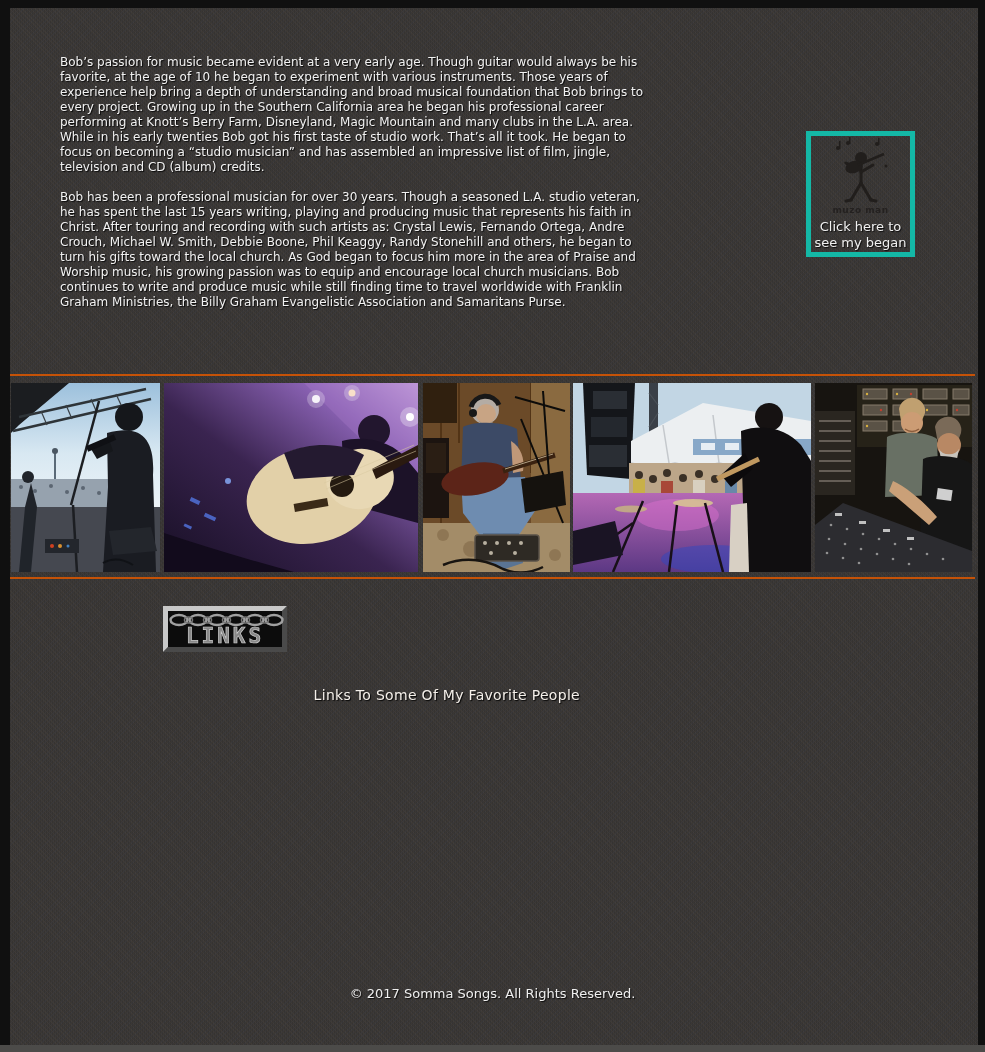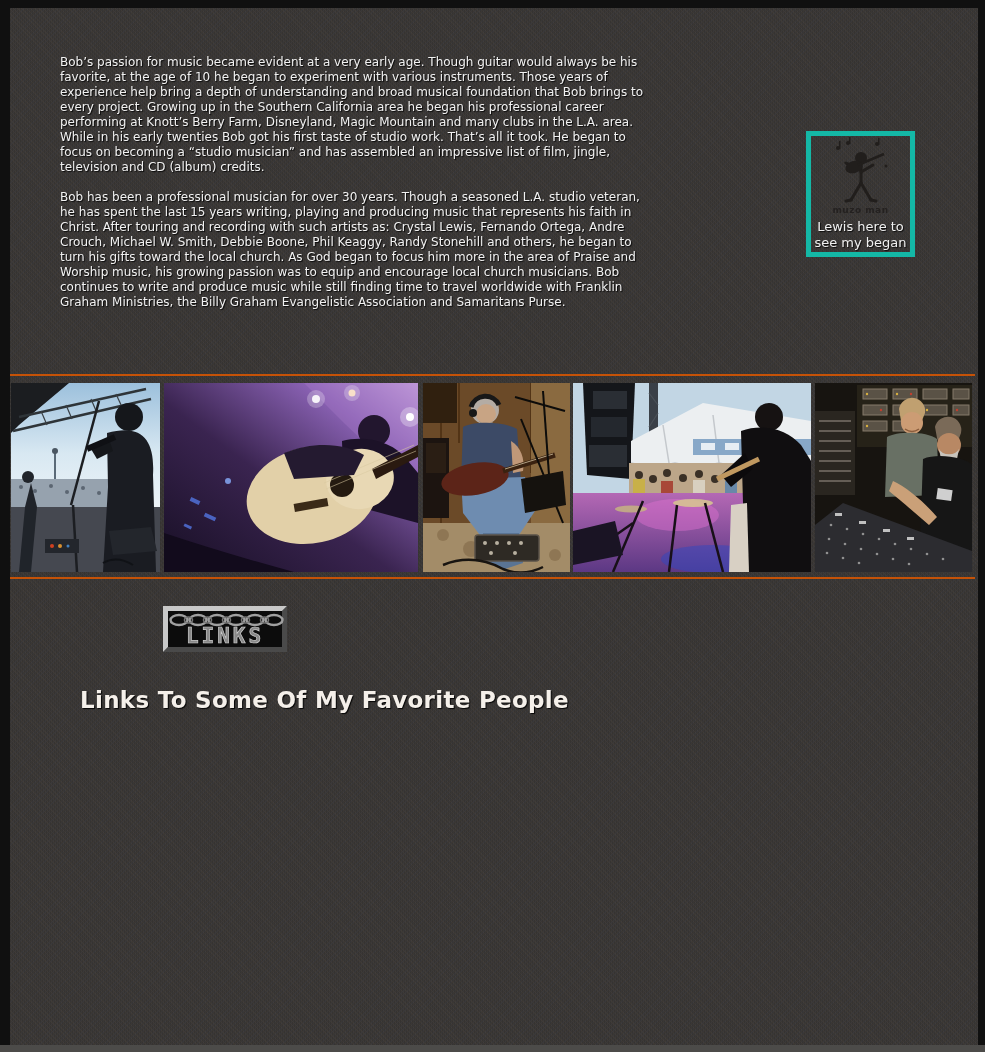--- a/index.html
+++ b/index.html
@@ -29,22 +29,22 @@
 
   .photo{position:absolute;top:383px;height:189px;overflow:hidden;background:#111;}
   .photo svg{display:block;}
   .photo-1{left:11px;width:149px;}
   .photo-2{left:164px;width:254px;}
   .photo-3{left:423px;width:147px;}
   .photo-4{left:573px;width:238px;}
   .photo-5{left:815px;width:157px;}
 
   .links-logo{position:absolute;left:163px;top:606px;width:124px;height:56px;display:block;cursor:pointer;}
-  .links-caption{position:absolute;left:80px;top:687px;width:500px;color:#f5f0ea;font-size:23px;font-weight:bold;
-    letter-spacing:0.3px;text-shadow:1px 1px 1px rgba(0,0,0,0.9);}
+  .links-caption{position:absolute;left:80px;top:687px;width:500px;color:#f5f0ea;font-size:14px;font-weight:normal;
+    letter-spacing:0.3px;text-shadow:1px 1px 1px rgba(0,0,0,0.9);text-align:right;}
 
   .footer{position:absolute;left:0;top:986px;width:985px;text-align:center;color:#efefef;font-size:13px;
     text-shadow:1px 1px 1px rgba(0,0,0,0.8);}
 </style>
 </head>
 <body>
 
 <div class="screen">
   <div class="texture"></div>
 
@@ -74,21 +74,21 @@
           <circle cx="26" cy="7" r="2"></circle>
             <rect x="27" y="1" width="1.5" height="7"></rect>
           <circle cx="55" cy="8" r="2"></circle>
             <rect x="56" y="2" width="1.5" height="7"></rect>
           <circle cx="64" cy="30" r="1.5"></circle>
         </g>
       </svg>
     </span>
     <span class="muzo-caption">muzo man</span>
     <span class="gear-text">
-      <span>Lewis here to</span><br>
+      <span>Click here to</span><br>
       <span>see my began</span>
     </span>
   </a>
 
   <div class="rule rule-top"></div>
 
   <div>
 
     <div class="photo photo-1">
       <svg width="149" height="189" viewBox="0 0 149 189">
@@ -408,15 +408,16 @@
         <ellipse cx="63.5" cy="14" rx="4" ry="3"></ellipse>
         <ellipse cx="82.5" cy="14" rx="4" ry="3"></ellipse>
         <ellipse cx="101.5" cy="14" rx="4" ry="3"></ellipse>
       </g>
       <text x="62" y="37" text-anchor="middle" font-family="DejaVu Sans Mono, monospace" font-size="21" font-weight="bold" letter-spacing="3" fill="#888888" stroke="#cccccc" stroke-width="0.7">LINKS</text>
     </svg>
   </a>
 
   <div class="links-caption">Links To Some Of My Favorite People</div>
 
+  <div class="footer">© 2017 Somma Songs. All Rights Reserved.</div>
 
   <div class="bottom-strip"></div>
 </div>
 
 </body></html>

